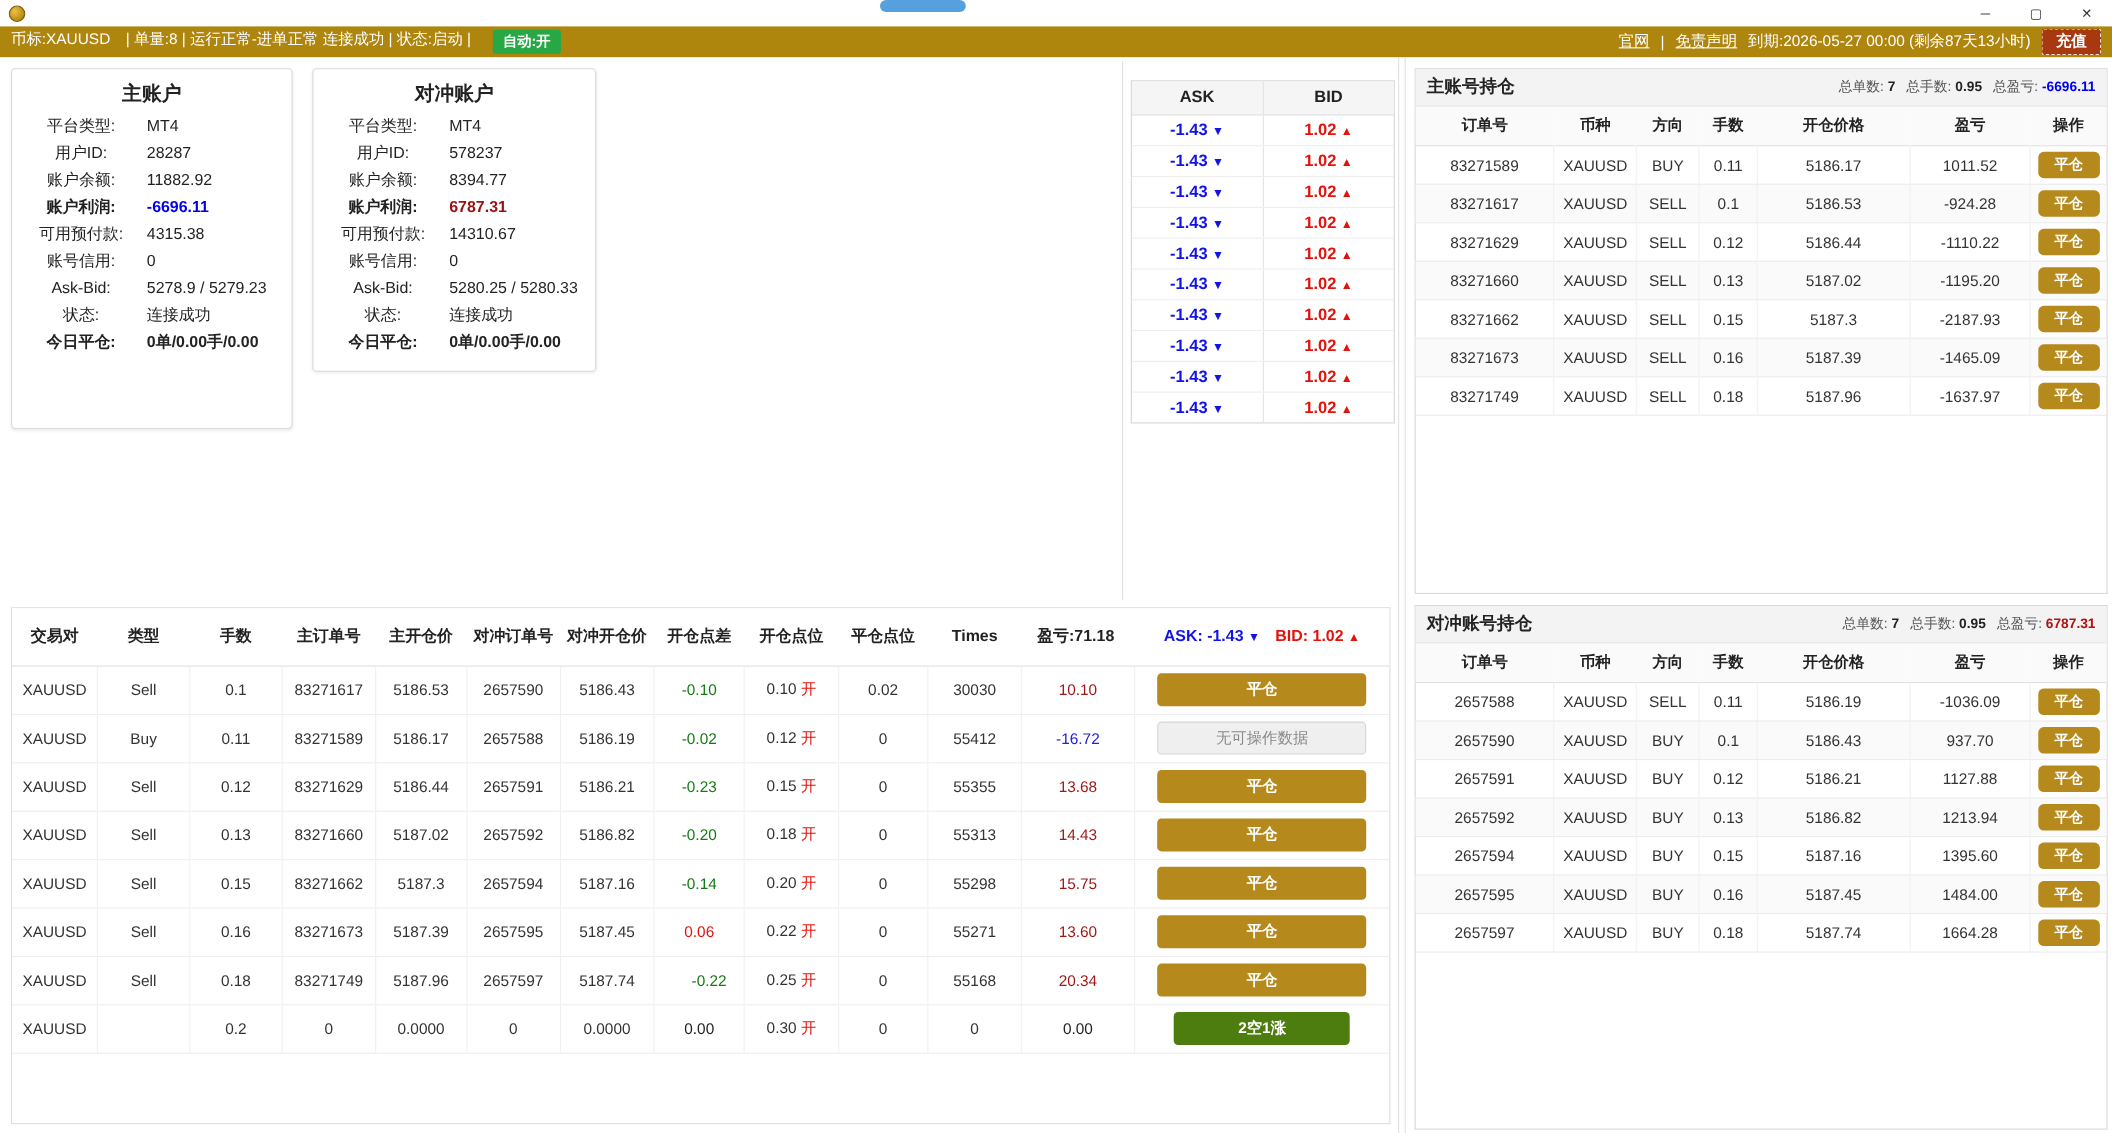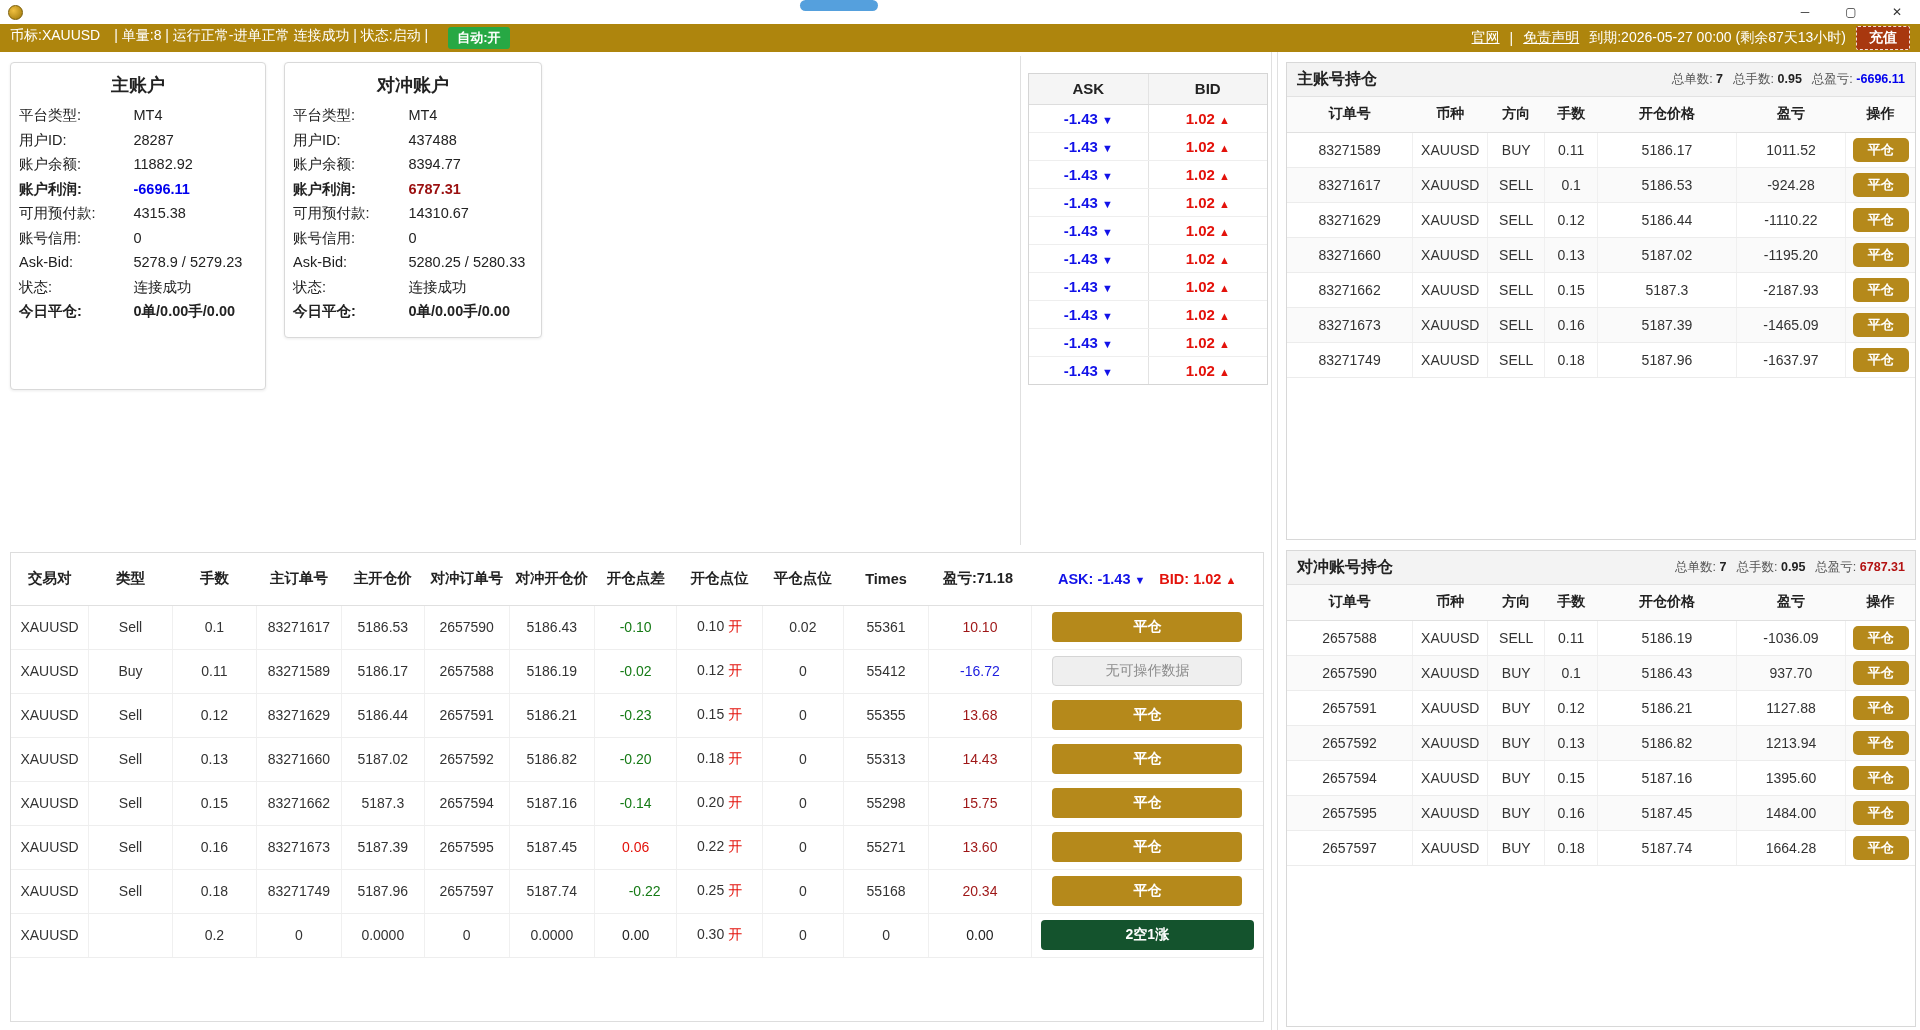--- a/index.html
+++ b/index.html
@@ -26,21 +26,21 @@
                 border:1px dashed rgba(255,255,255,.85); border-radius:2px; }
 
   
   .acct-card { position:absolute; top:62px; background:#fff; border:1px solid #d9d9d9; border-radius:4px;
                box-shadow:0 1px 3px rgba(0,0,0,.08); padding:10px 8px 6px; }
   #acct-main { left:10px; width:256px; height:328px; }
   #acct-hedge { left:284px; width:258px; height:276px; }
   .acct-title { text-align:center; font-size:18px; font-weight:bold; margin-bottom:6px; }
   .acct-row { display:flex; font-size:14.5px; line-height:24.5px; }
   .acct-row.b { font-weight:bold; }
-  .acct-label { width:46%; text-align:left; color:#222; }
+  .acct-label { width:46%; text-align:center; color:#222; }
   .acct-value { margin-left:5px; flex:1; text-align:left; }
 
   
   .vsplit { position:absolute; width:1px; background:#e0e0e0; }
 
   
   .quote-panel { position:absolute; left:1028px; top:73px; width:240px; background:#fff; border:1px solid #d5d5d5; }
   .quote-table { width:100%; border-collapse:collapse; table-layout:fixed; }
   .quote-table th { height:30px; background:#f5f5f5; font-size:15px; font-weight:bold; color:#222; border-bottom:1px solid #ddd; }
   .quote-table th + th, .quote-table td + td { border-left:1px solid #e3e3e3; }
@@ -64,21 +64,21 @@
   .pos-table td + td { border-left:1px solid #f0f0f0; }
   .pos-table tr:nth-child(even) td { background:#fafafa; }
   .pos-table col:nth-child(1){width:20%} .pos-table col:nth-child(2){width:12%}
   .pos-table col:nth-child(3){width:9%}  .pos-table col:nth-child(4){width:8.5%}
   .pos-table col:nth-child(5){width:22%} .pos-table col:nth-child(6){width:17.5%}
   .pos-table col:nth-child(7){width:11%}
 
   .btn-gold { background:#b5891b; color:#fff; font-weight:bold; border:none; border-radius:5px; cursor:pointer; }
   .btn-sm { width:56px; height:24px; font-size:13px; }
   .btn-wide { width:190px; height:30px; font-size:14px; border-radius:4px; }
-  .btn-red { background:#14532d; color:#fff; font-weight:bold; border:none; border-radius:4px; width:213px; height:30px; font-size:14px; }
+  .btn-red { background:#4d7c0f; color:#fff; font-weight:bold; border:none; border-radius:4px; width:160px; height:30px; font-size:14px; }
   .btn-disabled { background:#efefef; color:#8a8a8a; border:1px solid #d5d5d5; border-radius:4px; width:190px; height:30px; font-size:14px; }
 
   
   .trade-panel { position:absolute; left:10px; top:552px; width:1254px; height:470px; background:#fff; border:1px solid #ddd; }
   .trade-table { width:100%; border-collapse:collapse; table-layout:fixed; font-size:14px; }
   .trade-table th { height:52px; font-weight:bold; font-size:14.5px; color:#222; border-bottom:1px solid #e0e0e0; background:#fff; }
   .trade-table td { height:44px; text-align:center; border-bottom:1px solid #eee; color:#333; }
   .trade-table td + td { border-left:1px solid #f0f0f0; }
   .trade-table col:nth-child(1){width:6.2%} .trade-table col:nth-child(2){width:6.7%}
   .trade-table col:nth-child(3){width:6.7%} .trade-table col:nth-child(4){width:6.8%}
@@ -165,21 +165,21 @@
   </div>
   <div class="acct-card" id="acct-hedge">
     <div class="acct-title">对冲账户</div>
     <div class="acct-body">
         <div class="acct-row">
           <span class="acct-label">平台类型:</span>
           <span class="acct-value">MT4</span>
         </div>
         <div class="acct-row">
           <span class="acct-label">用户ID:</span>
-          <span class="acct-value">437488</span>
+          <span class="acct-value">578237</span>
         </div>
         <div class="acct-row">
           <span class="acct-label">账户余额:</span>
           <span class="acct-value">8394.77</span>
         </div>
         <div class="acct-row b">
           <span class="acct-label">账户利润:</span>
           <span class="acct-value" style="color: rgb(154, 15, 15);">6787.31</span>
         </div>
         <div class="acct-row">
@@ -497,21 +497,21 @@
             <td>XAUUSD</td>
             <td>Sell</td>
             <td>0.1</td>
             <td>83271617</td>
             <td>5186.53</td>
             <td>2657590</td>
             <td>5186.43</td>
             <td style="color: rgb(21, 122, 21);">-0.10</td>
             <td>0.10<span class="kai">开</span></td>
             <td>0.02</td>
-            <td>55361</td>
+            <td>30030</td>
             <td style="color: rgb(158, 22, 22);">10.10</td>
             <td><button class="btn-gold btn-wide">平仓</button></td>
           </tr>
           <tr>
             <td>XAUUSD</td>
             <td>Buy</td>
             <td>0.11</td>
             <td>83271589</td>
             <td>5186.17</td>
             <td>2657588</td>

